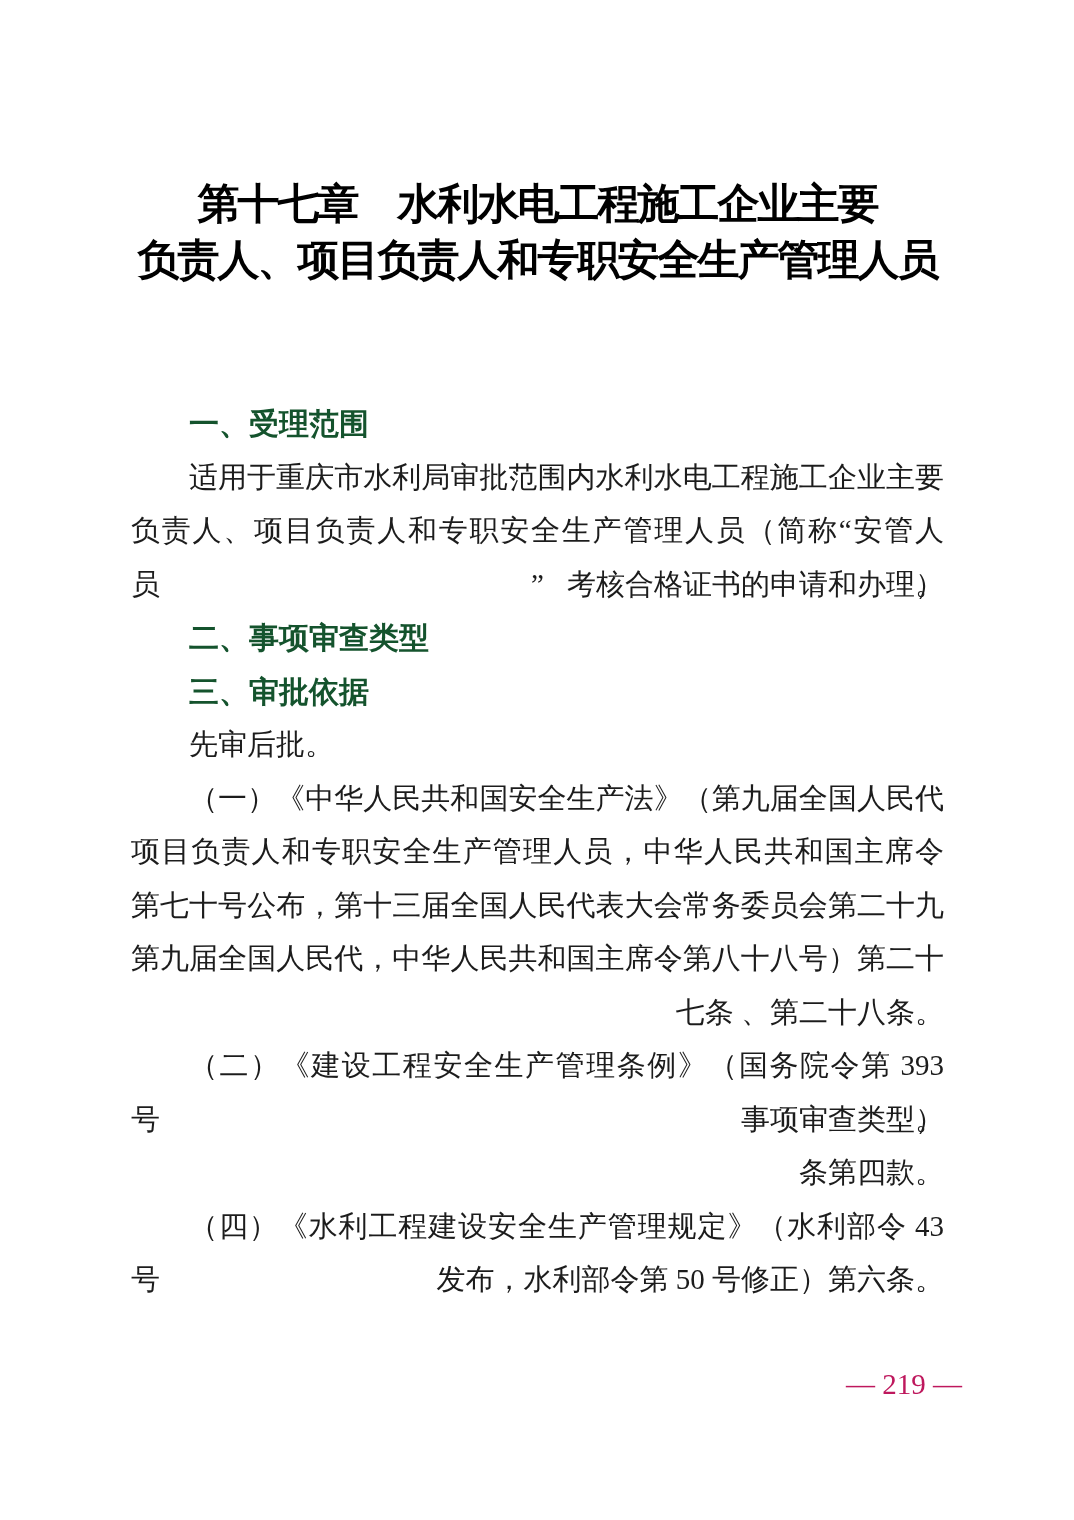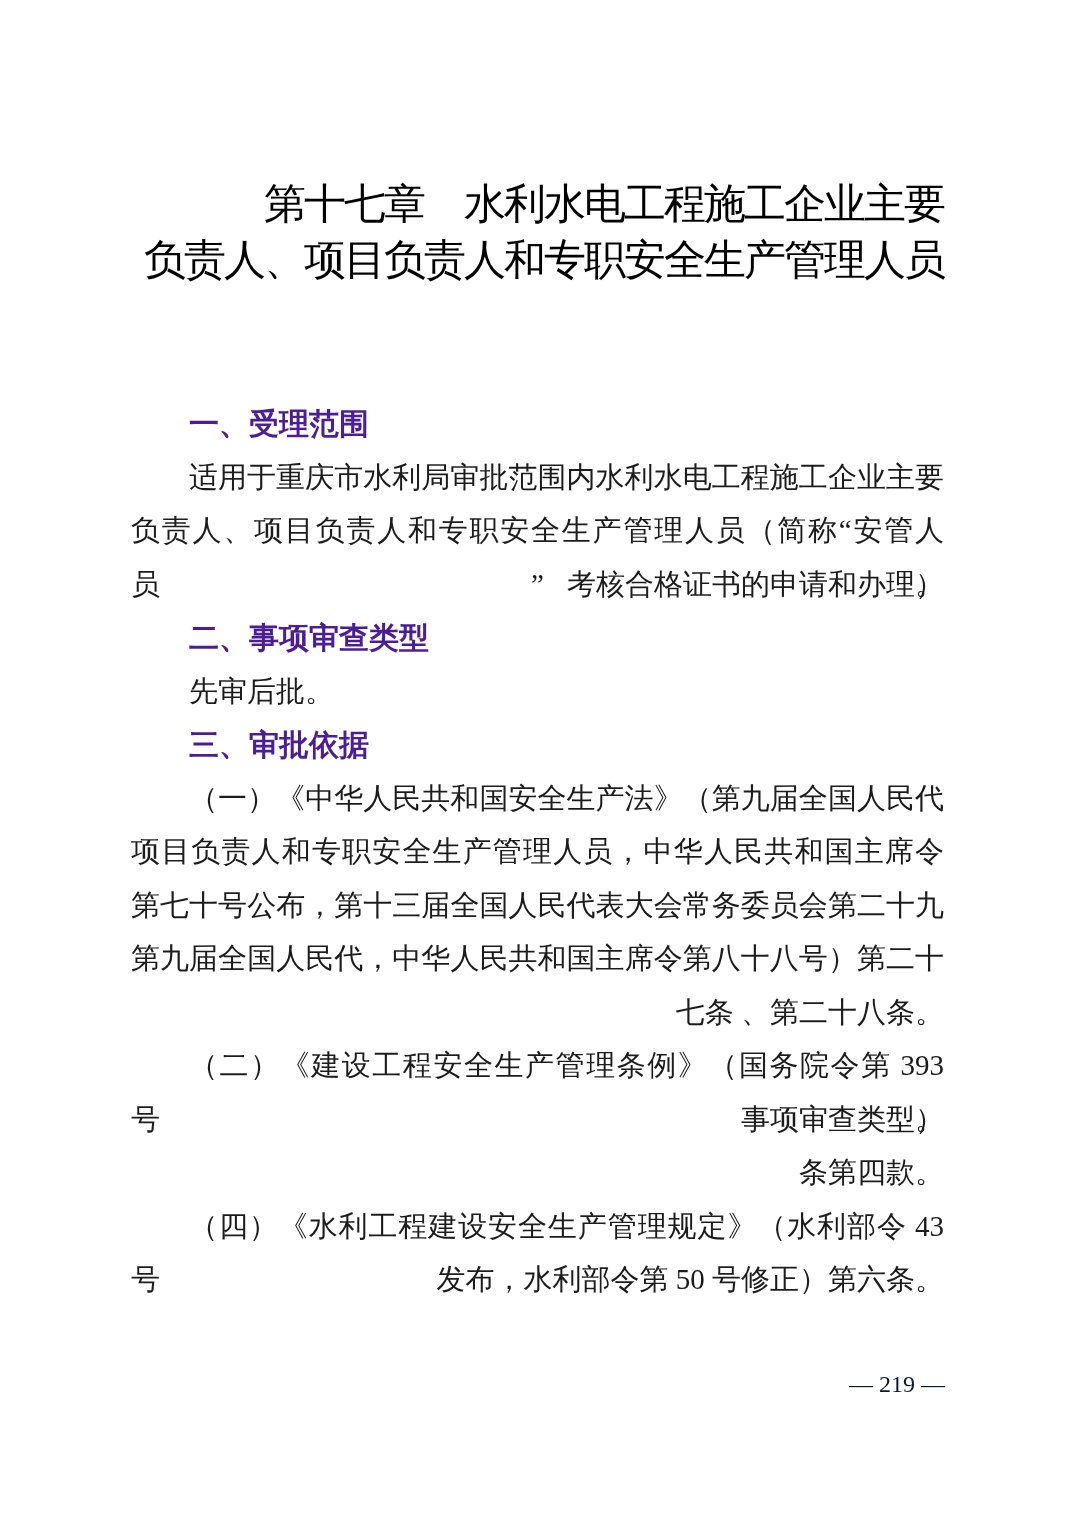--- a/index.html
+++ b/index.html
@@ -14,23 +14,23 @@
     background: #ffffff;
     overflow: hidden;
     font-family: "Liberation Serif", "DejaVu Serif", serif;
     color: #111111;
   }
   .title-block {
     position: absolute;
     top: 176px;
     left: 131px;
     width: 813px;
-    text-align: right;
+    text-align: center;
     font-family: "Liberation Serif", "DejaVu Serif", serif;
-    font-weight: normal;
+    font-weight: bold;
     font-size: 42px;
     line-height: 56px;
     letter-spacing: -2px;
     color: #000000;
   }
   .title-line { height: 56px; white-space: nowrap; }
   .body-block {
     position: absolute;
     top: 397px;
     left: 131px;
@@ -39,66 +39,66 @@
     line-height: 53.5px;
     color: #1c1c1c;
   }
   .ln { height: 53.5px; }
   
   .ln-h {
     font-family: "Liberation Sans", "DejaVu Sans", sans-serif;
     font-weight: bold;
     font-size: 30px;
     padding-left: 58px;
-    color: #4c1d95;
+    color: #14532d;
   }
   
   .ln-f {
     text-indent: 58px;
     text-align: justify;
     text-align-last: justify;
   }
   
   .ln-m {
     text-align: justify;
     text-align-last: justify;
   }
   
   .ln-e { text-align: right; }
   
   .ln-s { text-indent: 58px; text-align: left; }
   .page-number {
     position: absolute;
     top: 1366px;
-    right: 129px;
+    right: 112px;
     font-family: "Liberation Serif", "DejaVu Serif", serif;
-    font-size: 24px;
+    font-size: 29px;
     line-height: 36px;
-    color: #0f172a;
+    color: #be185d;
     white-space: nowrap;
   }
 </style>
 </head>
 <body>
 
 <div class="page">
 
   <div class="title-block">
     <div class="title-line">第十七章　水利水电工程施工企业主要</div>
     <div class="title-line">负责人、项目负责人和专职安全生产管理人员</div>
   </div>
 
   <div class="body-block">
     <div class="ln ln-h">一、受理范围</div>
     <div class="ln ln-f">适用于重庆市水利局审批范围内水利水电工程施工企业主要</div>
     <div class="ln ln-m">负责人、项目负责人和专职安全生产管理人员（简称“安管人员”）</div>
     <div class="ln ln-e">考核合格证书的申请和办理。</div>
     <div class="ln ln-h">二、事项审查类型</div>
+    <div class="ln ln-h">三、审批依据</div>
     <div class="ln ln-s">先审后批。</div>
-    <div class="ln ln-h">三、审批依据</div>
     <div class="ln ln-f">（一）《中华人民共和国安全生产法》（第九届全国人民代</div>
     <div class="ln ln-m">项目负责人和专职安全生产管理人员，中华人民共和国主席令</div>
     <div class="ln ln-m">第七十号公布，第十三届全国人民代表大会常务委员会第二十九</div>
     <div class="ln ln-m">第九届全国人民代，中华人民共和国主席令第八十八号）第二十</div>
     <div class="ln ln-e">七条 、第二十八条。</div>
     <div class="ln ln-f">（二）《建设工程安全生产管理条例》（国务院令第 393 号）</div>
     <div class="ln ln-e">事项审查类型。</div>
     <div class="ln ln-e">条第四款。</div>
     <div class="ln ln-f">（四）《水利工程建设安全生产管理规定》（水利部令 43 号</div>
     <div class="ln ln-e">发布，水利部令第 50 号修正）第六条。</div>

